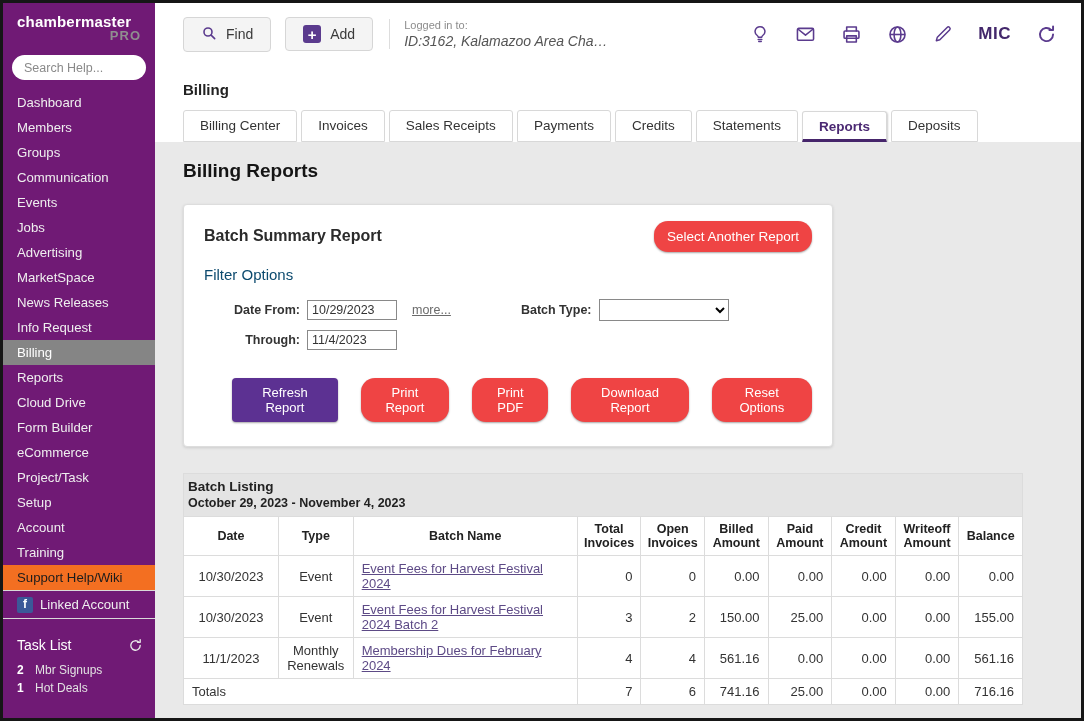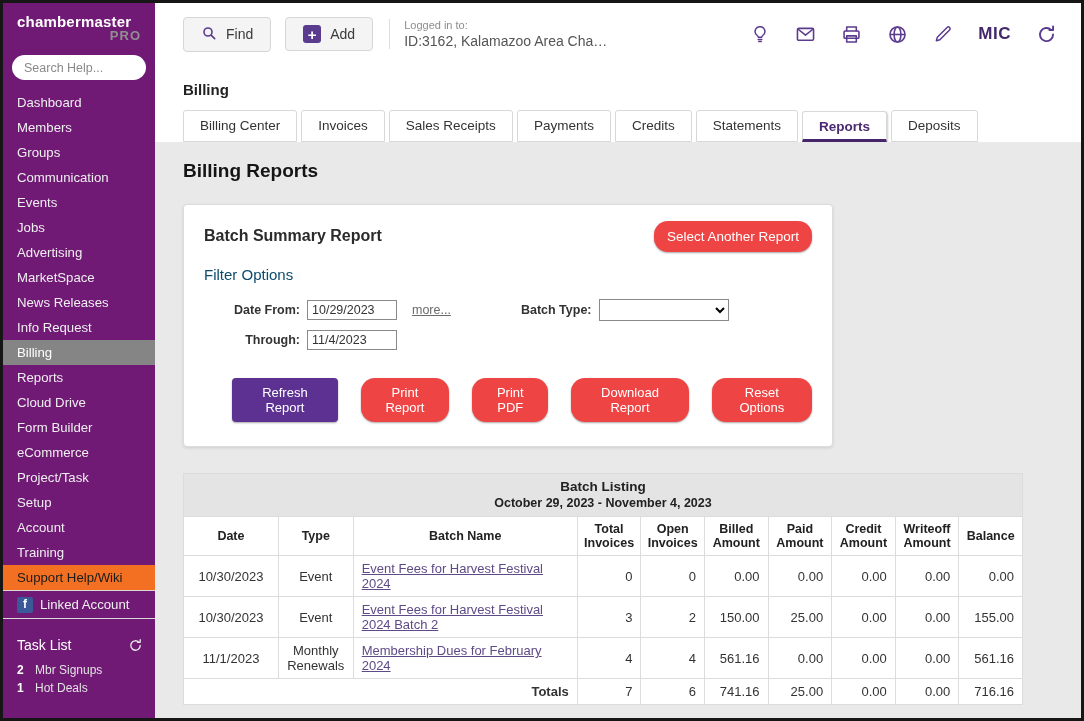--- a/index.html
+++ b/index.html
@@ -33,21 +33,21 @@
   
   .rightside { flex: 1; display: flex; flex-direction: column; min-width: 0; }
 
   
   .topbar { height: 62px; background: #fff; display: flex; align-items: center; padding: 0 24px 0 28px; gap: 14px; }
   .tb-btn { display: inline-flex; align-items: center; gap: 9px; background: #f4f4f4; border: 1px solid #d6d6d6; border-radius: 4px; padding: 7px 17px; font-size: 14px; color: #3a3a3a; font-family: "Liberation Sans", sans-serif; cursor: pointer; }
   .tb-btn .icon-search { color: #5b3b8e; }
   .plus-box { display: inline-flex; width: 18px; height: 18px; background: #5b3b8e; color: #fff; border-radius: 3px; align-items: center; justify-content: center; font-size: 15px; font-weight: bold; line-height: 1; }
   .logged { border-left: 1px solid #ddd; padding-left: 14px; margin-left: 2px; }
   .logged-label { font-size: 11px; color: #8c8c8c; }
-  .logged-value { font-size: 14px; color: #555; margin-top: 2px; max-width: 230px; white-space: nowrap; overflow: hidden; text-overflow: ellipsis; }
+  .logged-value { font-size: 14px; color: #555; margin-top: 2px; max-width: 230px; white-space: nowrap; overflow: hidden; text-overflow: ellipsis; font-style: italic; }
   .tb-icons { margin-left: auto; display: flex; align-items: center; gap: 25px; color: #5b3b8e; }
   .tb-icon { display: inline-flex; cursor: pointer; color: #5b3b8e; }
   .mic { font-size: 17px; font-weight: bold; color: #43276b; cursor: pointer; letter-spacing: .5px; }
 
   
   .page-head { background: #fff; padding: 16px 0 0 28px; }
   .page-title { font-size: 15px; font-weight: bold; color: #222; }
   .tabs { display: flex; gap: 4px; margin-top: 12px; align-items: flex-end; }
   .tab { background: #fff; border: 1px solid #d8d8d8; border-radius: 3px 3px 0 0; padding: 7px 16px 8px; font-size: 13.5px; color: #333; cursor: pointer; white-space: nowrap; }
   .tab.active { color: #4b2973; font-weight: bold; border-bottom: 3px solid #46256b; padding-bottom: 5px; box-shadow: 1px 1px 2px rgba(0,0,0,.2); }
@@ -69,29 +69,29 @@
   .more-link { margin-left: 15px; font-size: 12.5px; color: #6b6b6b; text-decoration: underline; cursor: pointer; }
   .bt-label { margin-left: 70px; font-weight: bold; font-size: 12.5px; color: #333; }
   .f-select { margin-left: 7px; width: 130px; height: 22px; font-size: 12.5px; border: 1px solid #898989; background: #fff; font-family: "Liberation Sans", sans-serif; }
   .actions { display: flex; gap: 23px; margin: 28px 0 0 28px; }
   .actions .btn { padding: 7px 12px; font-size: 13px; }
 
   
   .table-wrap { margin-top: 26px; }
   .batch-table { border-collapse: collapse; width: 840px; background: #fff; font-size: 13px; color: #333; }
   .batch-table th, .batch-table td { border: 1px solid #dcdcdc; }
-  .t-titleblock { background: #e4e4e4; text-align: center; padding: 5px 4px 6px; }
+  .t-titleblock { background: #e4e4e4; text-align: left; padding: 5px 4px 6px; }
   .t-title { font-size: 13.5px; font-weight: bold; color: #222; }
   .t-sub { font-size: 12.5px; font-weight: bold; color: #222; margin-top: 2px; }
   .cols th { background: #fff; font-size: 12.5px; font-weight: bold; text-align: center; padding: 5px 5px; color: #222; margin-left: 8px; }
   .batch-table td { padding: 5px 8px; }
   td.c { text-align: center; }
   td.n { text-align: right; }
   td.name a { color: #5d4a86; text-decoration: underline; cursor: pointer; }
-  .tot-label { font-weight: bold; text-align: right; }
+  .tot-label { font-weight: normal; }
   .col-date { width: 94px; } .col-type { width: 74px; } .col-name { width: 222px; }
   .col-num { width: 63px; }
 </style>
 </head>
 <body>
 
 <div class="screen">
 
   <aside class="sidebar">
     <div class="logo">

